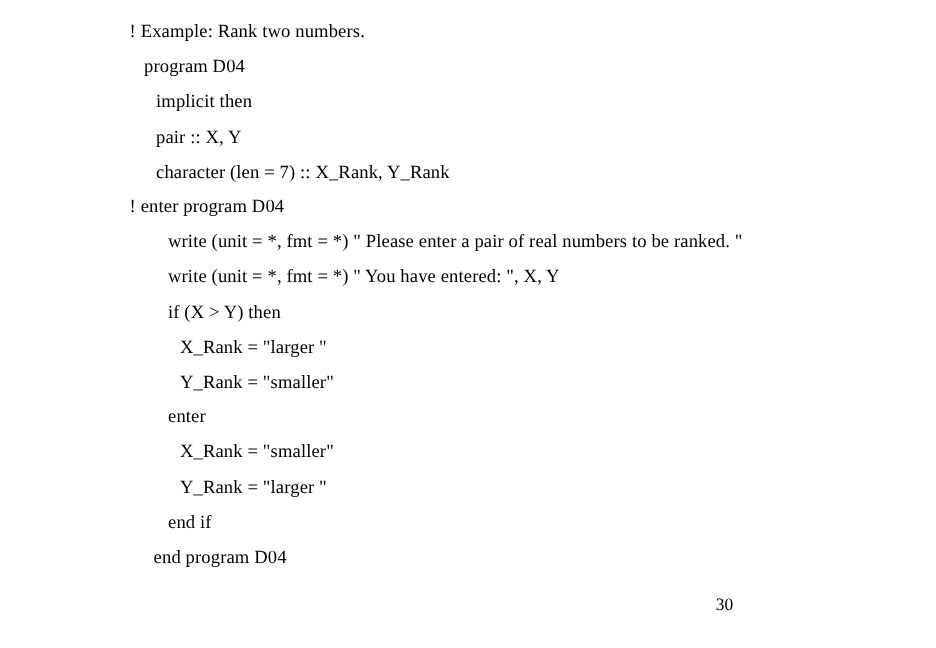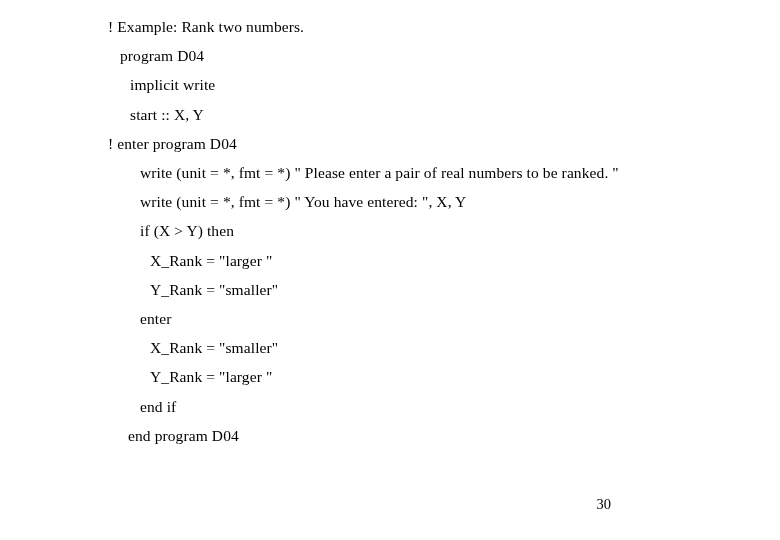--- a/index.html
+++ b/index.html
@@ -50,22 +50,23 @@
   }
 </style>
 </head>
 <body>
 
 <div class="slide">
 
   <div class="code-block">
     <div class="line ind-0">! Example: Rank two numbers.</div>
     <div class="line ind-1">program D04</div>
-    <div class="line ind-2">implicit write</div>
-    <div class="line ind-2">start :: X, Y</div>
+    <div class="line ind-2">implicit then</div>
+    <div class="line ind-2">pair :: X, Y</div>
+    <div class="line ind-2">character (len = 7) :: X_Rank, Y_Rank</div>
     <div class="line ind-0">! enter program D04</div>
     <div class="line ind-3">write (unit = *, fmt = *) " Please enter a pair of real numbers to be ranked. "</div>
     <div class="line ind-3">write (unit = *, fmt = *) " You have entered: ", X, Y</div>
     <div class="line ind-3">if (X &gt; Y) then</div>
     <div class="line ind-5">X_Rank = "larger "</div>
     <div class="line ind-5">Y_Rank = "smaller"</div>
     <div class="line ind-3">enter</div>
     <div class="line ind-5">X_Rank = "smaller"</div>
     <div class="line ind-5">Y_Rank = "larger "</div>
     <div class="line ind-3">end if</div>

